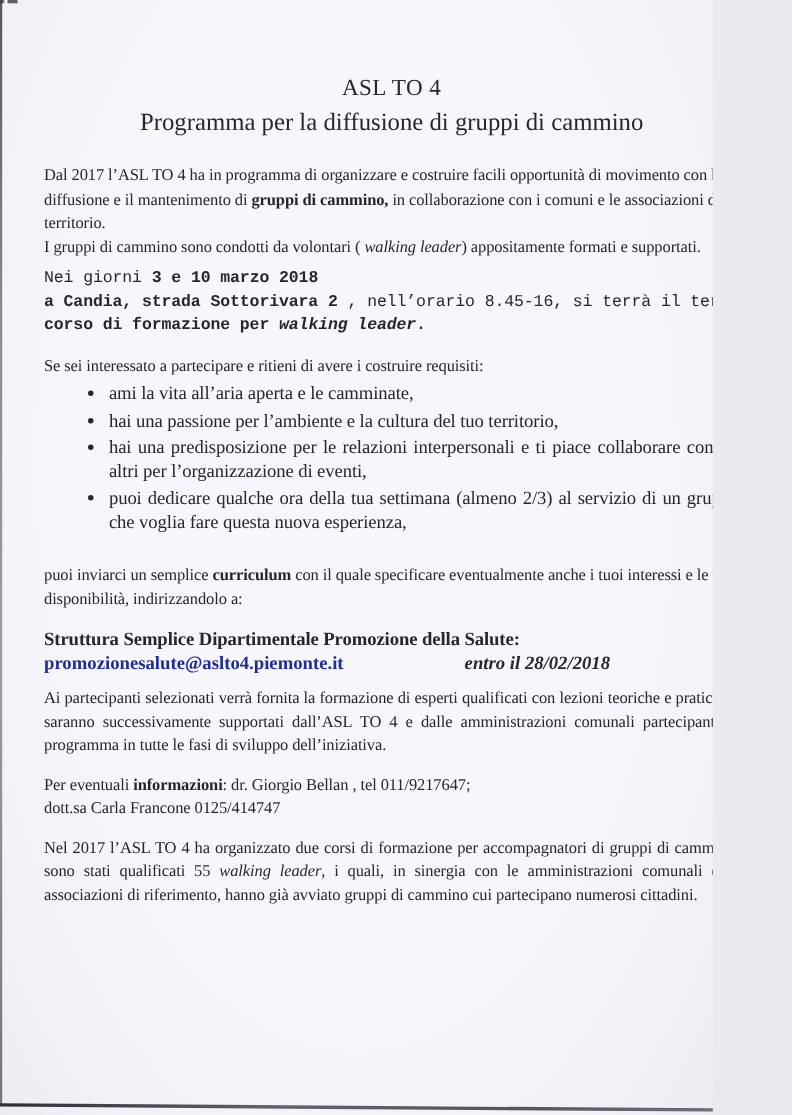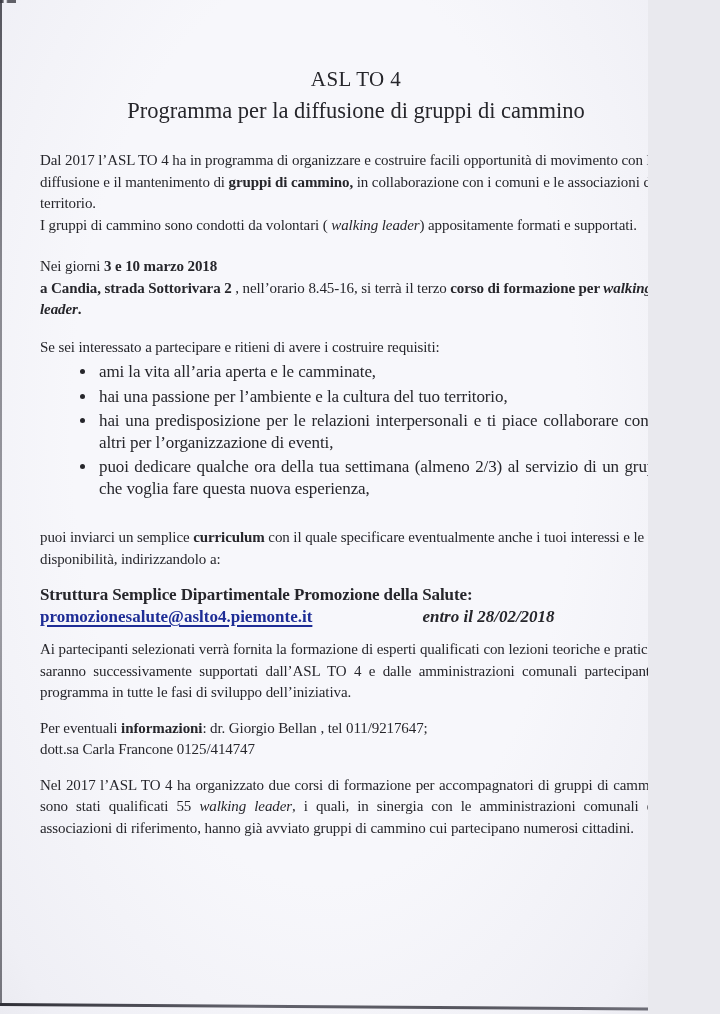--- a/index.html
+++ b/index.html
@@ -36,34 +36,34 @@
     font-size: 21px; line-height: 26px; text-align: center;
     letter-spacing: 0.4px; margin: 0;
   }
   .subtitle {
     font-size: 22.5px; line-height: 29px; text-align: center;
     margin: 4px 0 0;
   }
   p { font-size: 15px; line-height: 21.5px; margin: 0; letter-spacing: -0.1px; }
   .just { text-align: justify; }
   .p-intro    { margin-top: 25px; }
-  .p-course   { margin-top: 20px; }
+  .p-course   { margin-top: 6px; font-family: Liberation Mono, monospace; }
   .p-lead     { margin-top: 16px; }
   ul.reqs { margin: 2px 0 0; padding-left: 57px; }
   ul.reqs li {
     font-size: 17px; line-height: 21.5px; margin-top: 3px;
     letter-spacing: -0.1px; padding-left: 2px;
   }
   .p-cv       { margin-top: 28px; }
   .contact    { margin-top: 14px; }
   .contact-dept { font-size: 17px; line-height: 21.5px; font-weight: bold; letter-spacing: -0.1px; }
   .contact-row  { display: flex; align-items: baseline; font-size: 17px; line-height: 21.5px; }
   .email-link {
     font-weight: bold; color: #1e2d96; cursor: pointer;
-    text-decoration: underline; text-decoration-thickness: 1.5px; text-underline-offset: 3px;
+    text-decoration-thickness: 1.5px; text-underline-offset: 3px;
   }
   .deadline { font-weight: bold; margin-left: 110px; white-space: nowrap; font-style: italic; }
   .p-training { margin-top: 12px; }
   .p-info     { margin-top: 14px; }
   .p-history  { margin-top: 14px; }
 </style>
 </head>
 <body>
 
 <div class="page">

